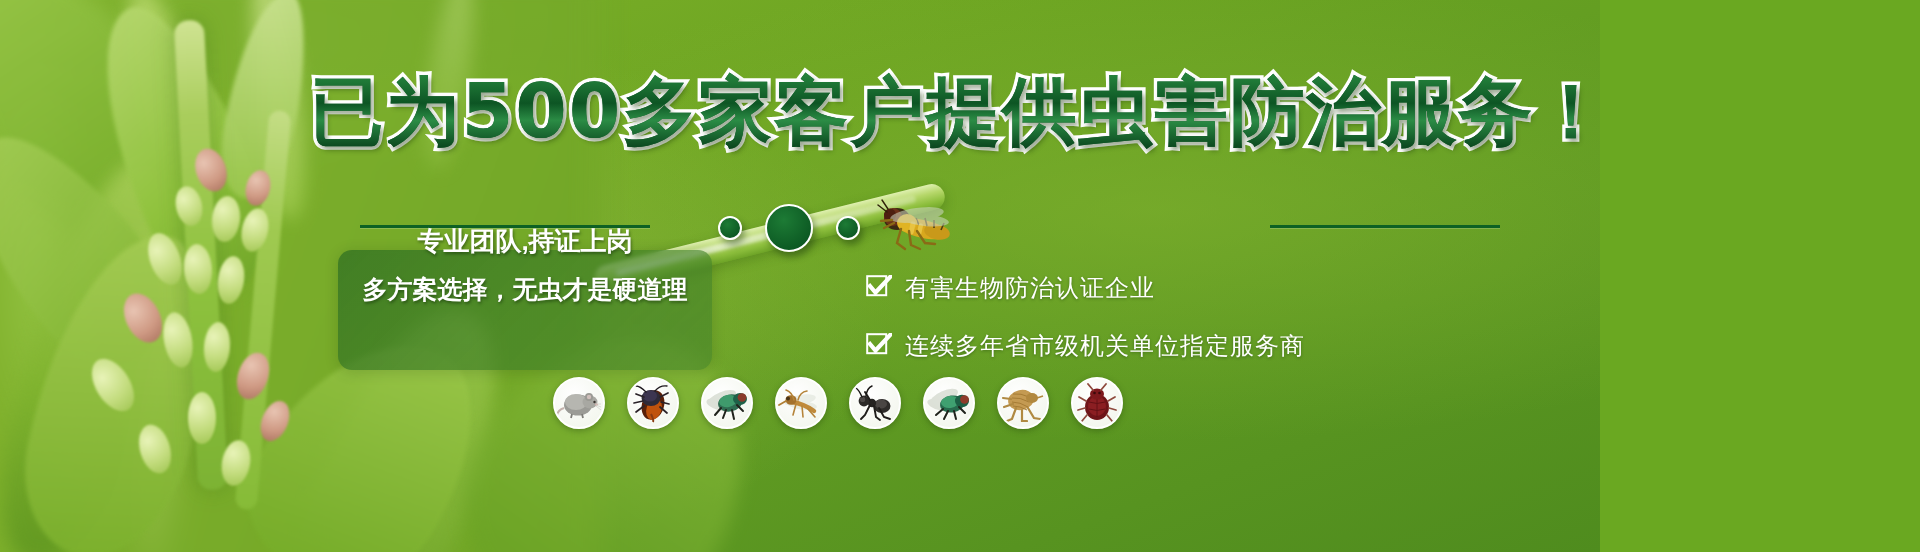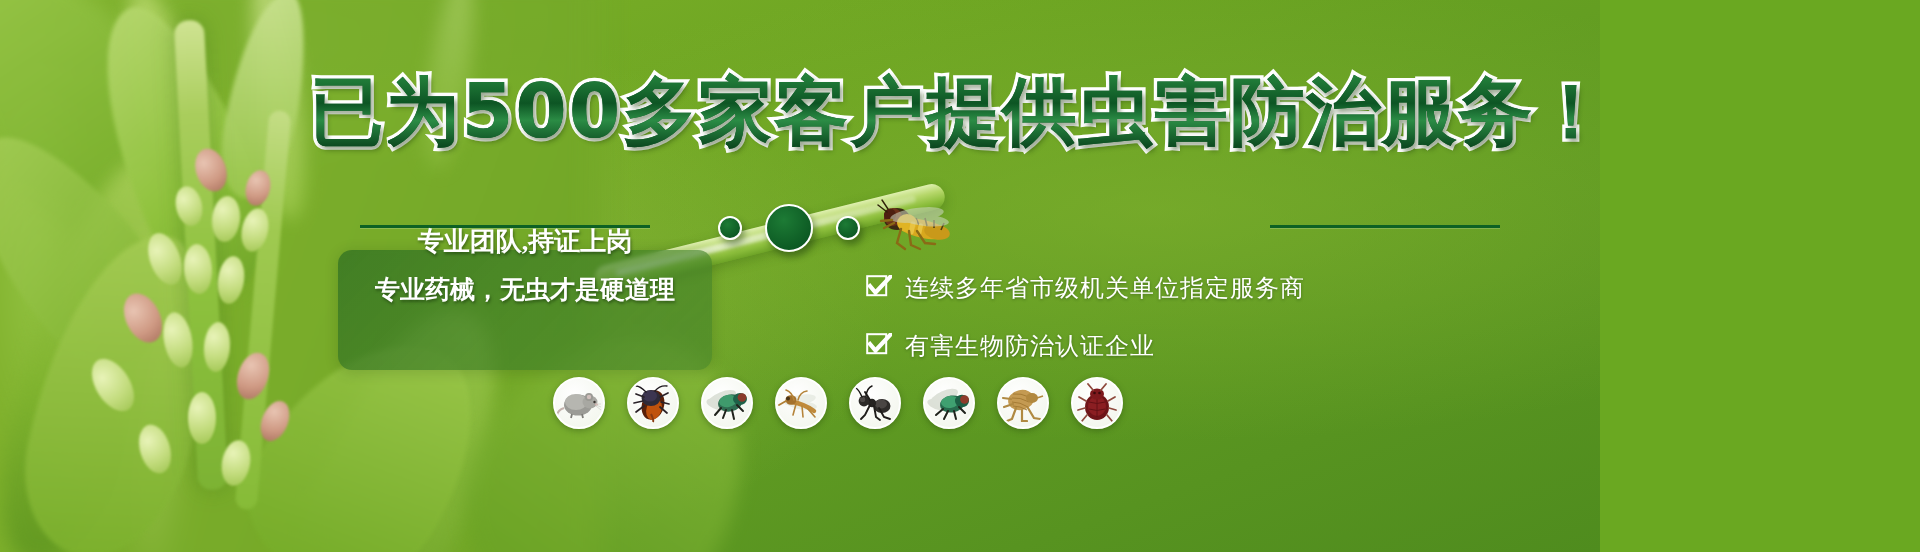--- a/index.html
+++ b/index.html
@@ -162,21 +162,21 @@
     box-shadow:0 2px 14px rgba(20,50,10,.18);
   }
   .promo-lines {
     position:absolute; left:338px; top:210px; width:374px;
     display:flex; flex-direction:column; align-items:center; gap:14px;
     padding-top:14px;
   }
   .promo-line {
     color:#ffffff; font-weight:bold; white-space:nowrap;
     text-shadow:1px 2px 3px rgba(20,50,10,.55);
-    font-family:Liberation Serif, serif;
+    font-family:Liberation Sans, sans-serif;
   }
   .promo-line.l1 { font-size:26px; letter-spacing:0px; }
   .promo-line.l2 { font-size:25px; letter-spacing:0px; }
   .promo-line.l3 { font-size:25px; letter-spacing:0px; }
 
   
   .checklist {
     position:absolute; left:866px; top:272px;
     display:flex; flex-direction:column; gap:26px;
   }
@@ -296,41 +296,41 @@
     <div class="div-line left"></div>
     <div class="dot d1"></div>
     <div class="dot d2"></div>
     <div class="dot d3"></div>
     <div class="div-line right"></div>
   </div>
 
   <div class="promo-box"></div>
   <div class="promo-lines">
     <div class="promo-line l1">专业团队,持证上岗</div>
-    <div class="promo-line l2">专业药械，无虫才是硬道理</div>
+    <div class="promo-line l2">多方案选择，无虫才是硬道理</div>
   </div>
 
   <div class="checklist">
     <div class="check-item">
       <span class="check-box">
         <svg width="26" height="26" viewBox="0 0 26 26">
           <rect x="1.2" y="1.2" width="19" height="19" fill="none" stroke="#ffffff" stroke-width="2"></rect>
           <path d="M4 11 L9.5 17.5 L24.5 1.5" fill="none" stroke="#ffffff" stroke-width="4.2" stroke-linecap="square"></path>
         </svg>
       </span>
-      <span class="check-label">连续多年省市级机关单位指定服务商</span>
+      <span class="check-label">有害生物防治认证企业</span>
     </div>
     <div class="check-item">
       <span class="check-box">
         <svg width="26" height="26" viewBox="0 0 26 26">
           <rect x="1.2" y="1.2" width="19" height="19" fill="none" stroke="#ffffff" stroke-width="2"></rect>
           <path d="M4 11 L9.5 17.5 L24.5 1.5" fill="none" stroke="#ffffff" stroke-width="4.2" stroke-linecap="square"></path>
         </svg>
       </span>
-      <span class="check-label">有害生物防治认证企业</span>
+      <span class="check-label">连续多年省市级机关单位指定服务商</span>
     </div>
   </div>
 
   <div class="pest-row">
 
     <div class="pest">
       <svg width="46" height="34" viewBox="0 0 46 34">
         <ellipse cx="22" cy="19" rx="14" ry="10.5" fill="#9b9b96"></ellipse>
         <ellipse cx="20" cy="16" rx="11" ry="8" fill="#b6b6b0"></ellipse>
         <ellipse cx="34" cy="16" rx="7.5" ry="6.5" fill="#a8a8a2"></ellipse>

